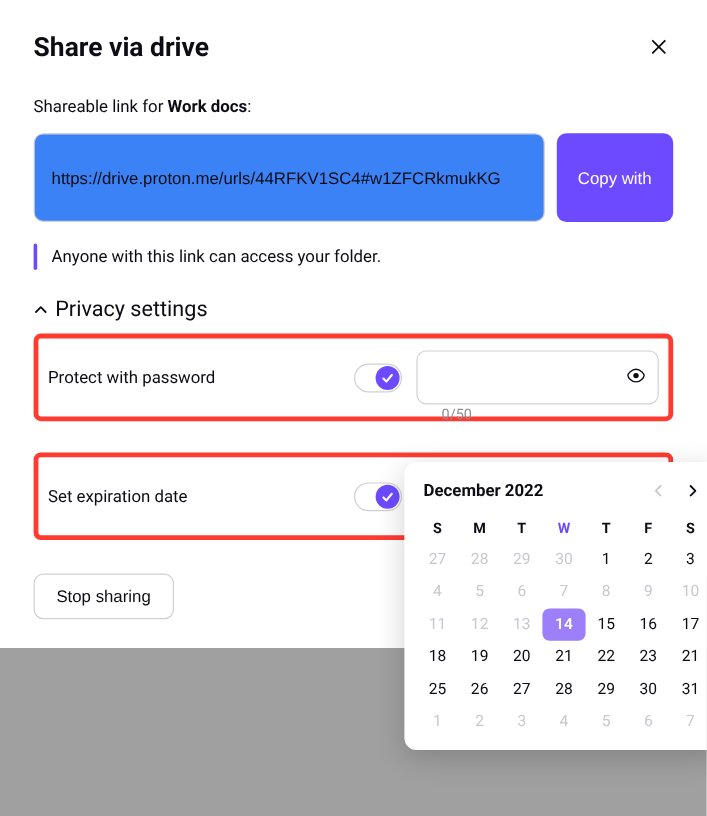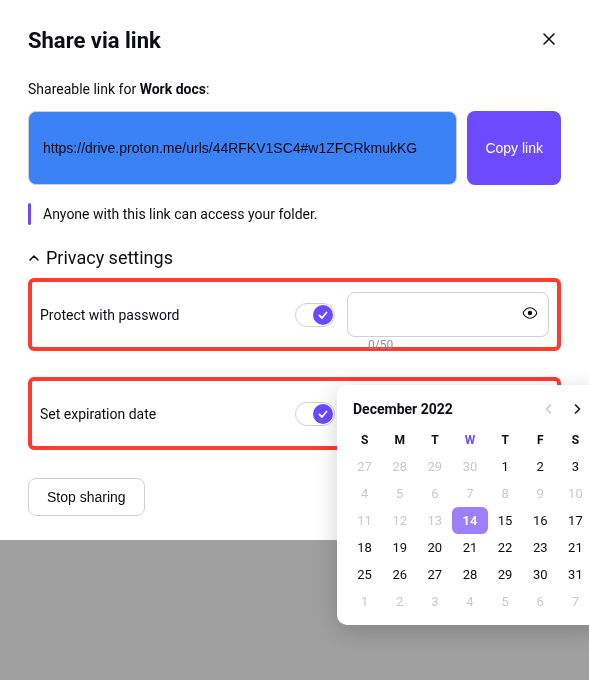--- a/index.html
+++ b/index.html
@@ -242,37 +242,37 @@
   .wrap-highlight-1 { position: relative; }
 </style>
 </head>
 <body>
 
 <div class="backdrop"></div>
 
 <div class="modal">
 
   <div class="modal-header">
-    <div class="modal-title">Share via link</div>
+    <div class="modal-title">Share via drive</div>
     <button class="close-btn">
       <span>
         <svg width="16" height="16" viewBox="0 0 16 16">
             <path d="M3 3 L13 13 M13 3 L3 13" stroke="currentColor" stroke-width="1.5" stroke-linecap="round"></path>
           </svg>
       </span>
     </button>
   </div>
 
   <div class="subhead">
     <span>Shareable link for </span><b>Work docs</b><span>:</span>
   </div>
 
   <div class="link-row">
     <input class="link-input" readonly="" value="https://drive.proton.me/urls/44RFKV1SC4#w1ZFCRkmukKG" style="">
-    <button class="copy-btn">Copy link</button>
+    <button class="copy-btn">Copy with</button>
   </div>
 
   <div class="info-banner">
     <div class="info-bar"></div>
     <div class="info-text">Anyone with this link can access your folder.</div>
   </div>
 
   <div class="privacy-header">
     <span class="chevron-up">
       <svg width="12" height="12" viewBox="0 0 12 12">

